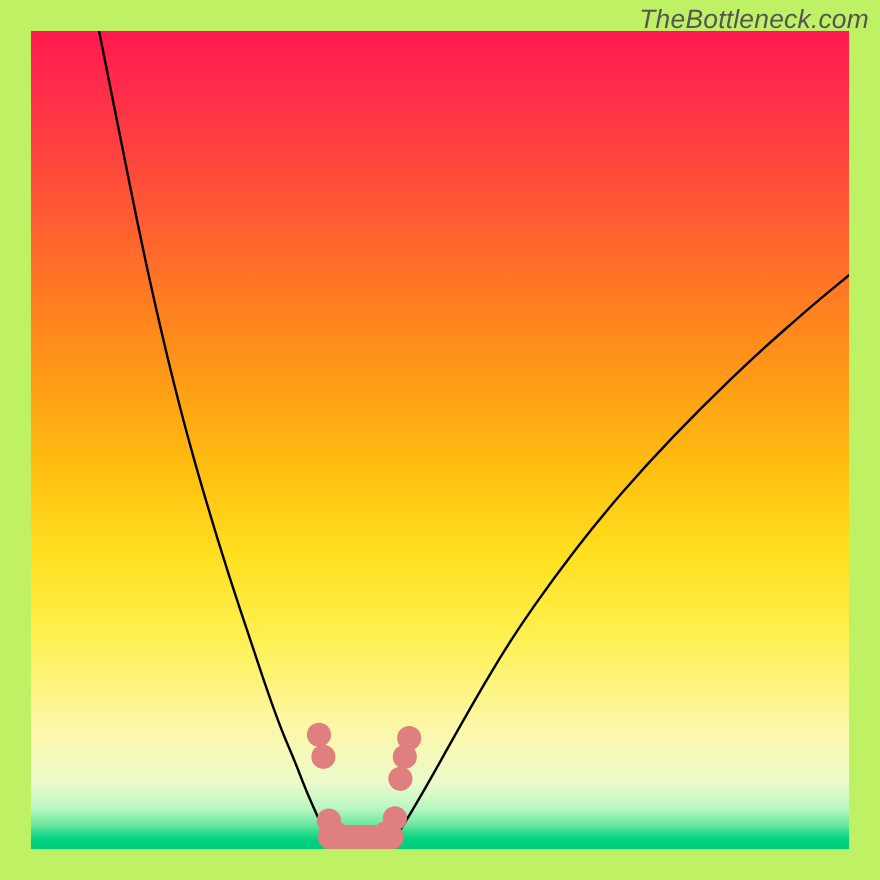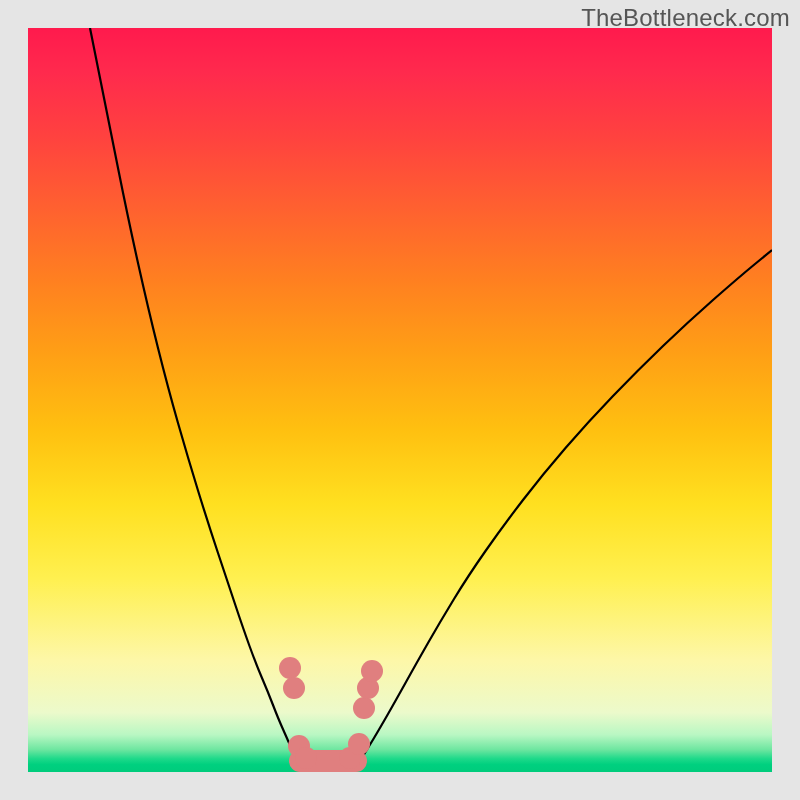--- a/index.html
+++ b/index.html
@@ -7,21 +7,22 @@
     padding: 0;
     width: 800px;
     height: 800px;
     background: #000;
     font-family: Arial, Helvetica, sans-serif;
     overflow: hidden;
   }
   .frame {
     position: absolute;
     inset: 0;
-    background: #e5e5e5;
+    background: #bef264;
+    font-style: italic;
   }
   .plot-area {
     position: absolute;
     left: 28px;
     top: 28px;
     width: 744px;
     height: 744px;
     overflow: hidden;
   }
   .gradient-bg {

